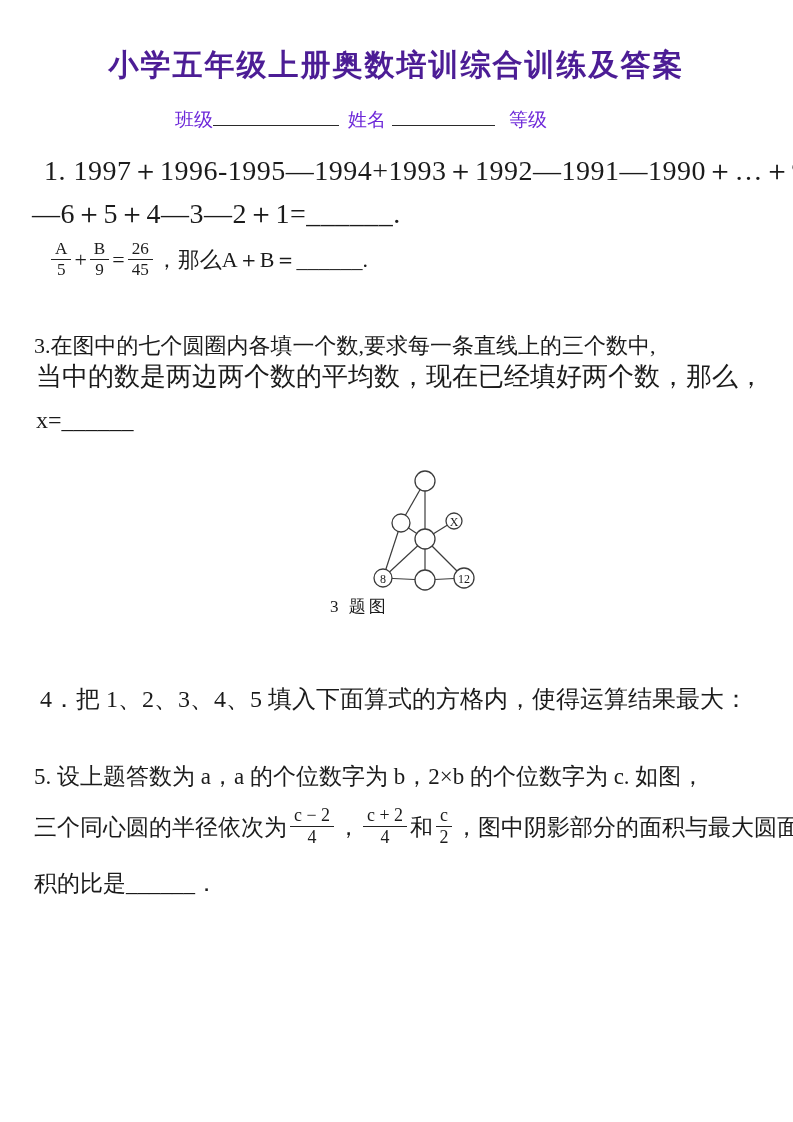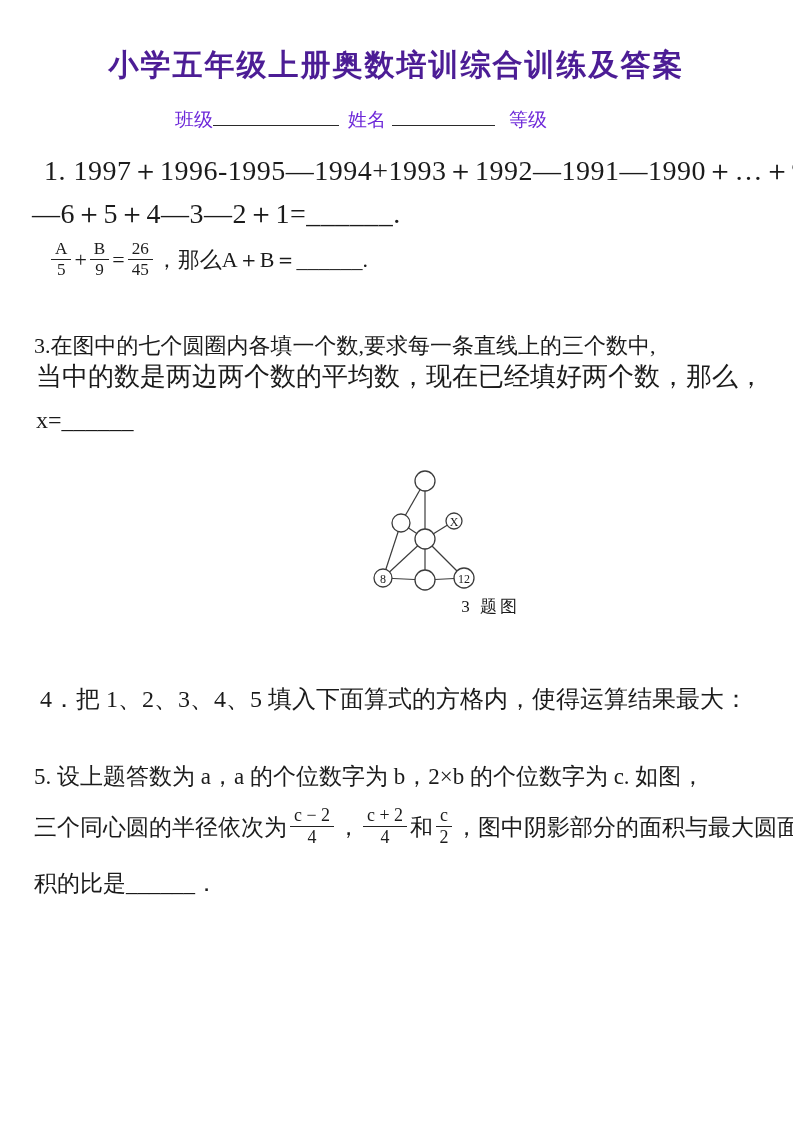--- a/index.html
+++ b/index.html
@@ -13,21 +13,21 @@
   .bl{display:inline-block;border-bottom:1.6px solid #2a2a2a;height:19px;vertical-align:baseline;}
   .bl-class{width:126px;margin-right:9px;}
   .bl-name{width:103px;margin-left:6px;margin-right:14px;}
   .p1l1{top:153px;left:44px;font-size:28px;letter-spacing:0.5px;}
   .p1l2{top:196px;left:32px;font-size:28px;letter-spacing:0.5px;}
   .p2{top:240px;left:48px;font-size:22px;}
   .p3l1{top:317px;left:34px;font-size:22px;margin-top:15px;}
   .p3l2{top:361px;left:36px;font-size:26px;}
   .p3l3{top:405px;left:36px;font-size:24px;}
   .diagram{left:330px;top:452px;width:190px;height:153px;}
-  .caption{top:596px;left:330px;width:190px;text-align:right;font-size:17px;letter-spacing:3px;}
+  .caption{top:596px;left:330px;width:190px;text-align:left;font-size:17px;letter-spacing:3px;}
   .p4l1{top:647px;left:40px;font-size:24px;margin-top:37px;}
   .p4l2{top:704px;left:140px;font-size:26px;}
   .p5l1{top:763px;left:34px;font-size:23px;}
   .p5l2{top:806px;left:34px;font-size:23px;}
   .p5l3{top:870px;left:34px;font-size:23px;}
   .frac{display:inline-block;vertical-align:-0.45em;text-align:center;
         line-height:1.05;margin:0 3px;font-size:0.78em;}
   .frac .num{display:block;border-bottom:1.5px solid #222;padding:0 4px 1px;}
   .frac .den{display:block;padding-top:1px;}
 </style>

